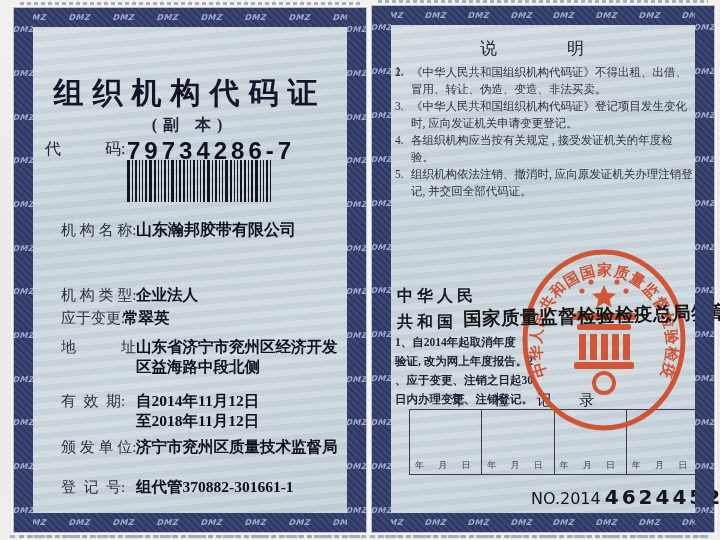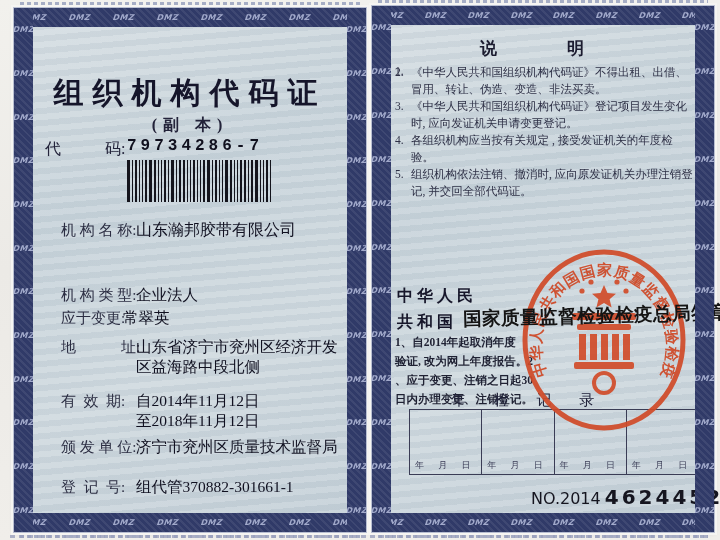--- a/index.html
+++ b/index.html
@@ -40,32 +40,32 @@
   
   .c-title1{position:absolute;top:12px;left:0;right:0;text-align:center;
     font-size:27px;font-weight:bold;color:#181829;letter-spacing:7px;}
   .c-title2{position:absolute;top:46px;left:0;right:0;text-align:center;
     font-size:30px;font-weight:bold;color:#15152a;letter-spacing:9px;}
   .c-sub{position:absolute;top:88px;left:0;right:0;text-align:center;
     font-size:16px;font-weight:bold;color:#23233a;letter-spacing:6px;}
   .code-row{position:absolute;top:110px;left:12px;right:8px;height:24px;color:#23233a;font-size:16px;}
   .code-row .lbl-l{position:absolute;left:0;top:2px;}
   .code-row .lbl-r{position:absolute;left:60px;top:2px;}
-  .code-row .val{position:absolute;left:82px;top:0;font-size:16px;font-weight:bold;
-    letter-spacing:4px;color:#10101e;font-family:Liberation Mono, monospace;}
+  .code-row .val{position:absolute;left:82px;top:0;font-size:24px;font-weight:bold;
+    letter-spacing:4px;color:#10101e;font-family:Liberation Sans, sans-serif;}
   .barcode{position:absolute;top:133px;left:94px;width:146px;height:42px;overflow:hidden;white-space:nowrap;font-size:0;}
   .barcode i{display:inline-block;height:100%;background:#14141c;margin-right:2px;}
   .field{position:absolute;left:12px;right:4px;color:#23233a;}
   .field .flabel{position:absolute;left:16px;top:0;font-size:15px;white-space:pre;color:#2b2d42;}
-  .field .fvalue{position:absolute;left:91px;top:-1px;font-size:15.5px;font-weight:normal;
+  .field .fvalue{position:absolute;left:91px;top:-1px;font-size:15.5px;font-weight:bold;
     color:#101020;white-space:pre-line;line-height:1.3;}
 
   
   .s-title{position:absolute;top:12px;left:0;right:18px;text-align:center;
-    font-size:17px;font-weight:bold;letter-spacing:4px;color:#1c1c30;white-space:pre;}
+    font-size:17px;font-weight:normal;letter-spacing:4px;color:#1c1c30;white-space:pre;}
   .s-list{position:absolute;top:38px;left:4px;right:2px;color:#2e3046;font-size:11.5px;line-height:16.5px;}
   .s-item{position:relative;padding-left:16px;margin-bottom:1px;}
   .s-item .num{position:absolute;left:0;top:0;}
   .rep-name{position:absolute;left:6px;top:258px;color:#16162a;font-size:16px;font-weight:bold;
     line-height:26px;white-space:pre;z-index:4;}
   .seal-sign{position:absolute;left:72px;top:278px;width:240px;color:#141414;font-size:18.5px;
     font-weight:bold;letter-spacing:.5px;transform:rotate(-1.5deg);z-index:6;white-space:nowrap;}
   .seal{position:absolute;left:128px;top:222px;width:170px;height:186px;z-index:5;opacity:.92;}
   .notes{position:absolute;left:4px;top:308px;width:158px;font-size:11.5px;font-weight:bold;
     color:#1f2133;line-height:19px;white-space:pre-line;z-index:4;}

